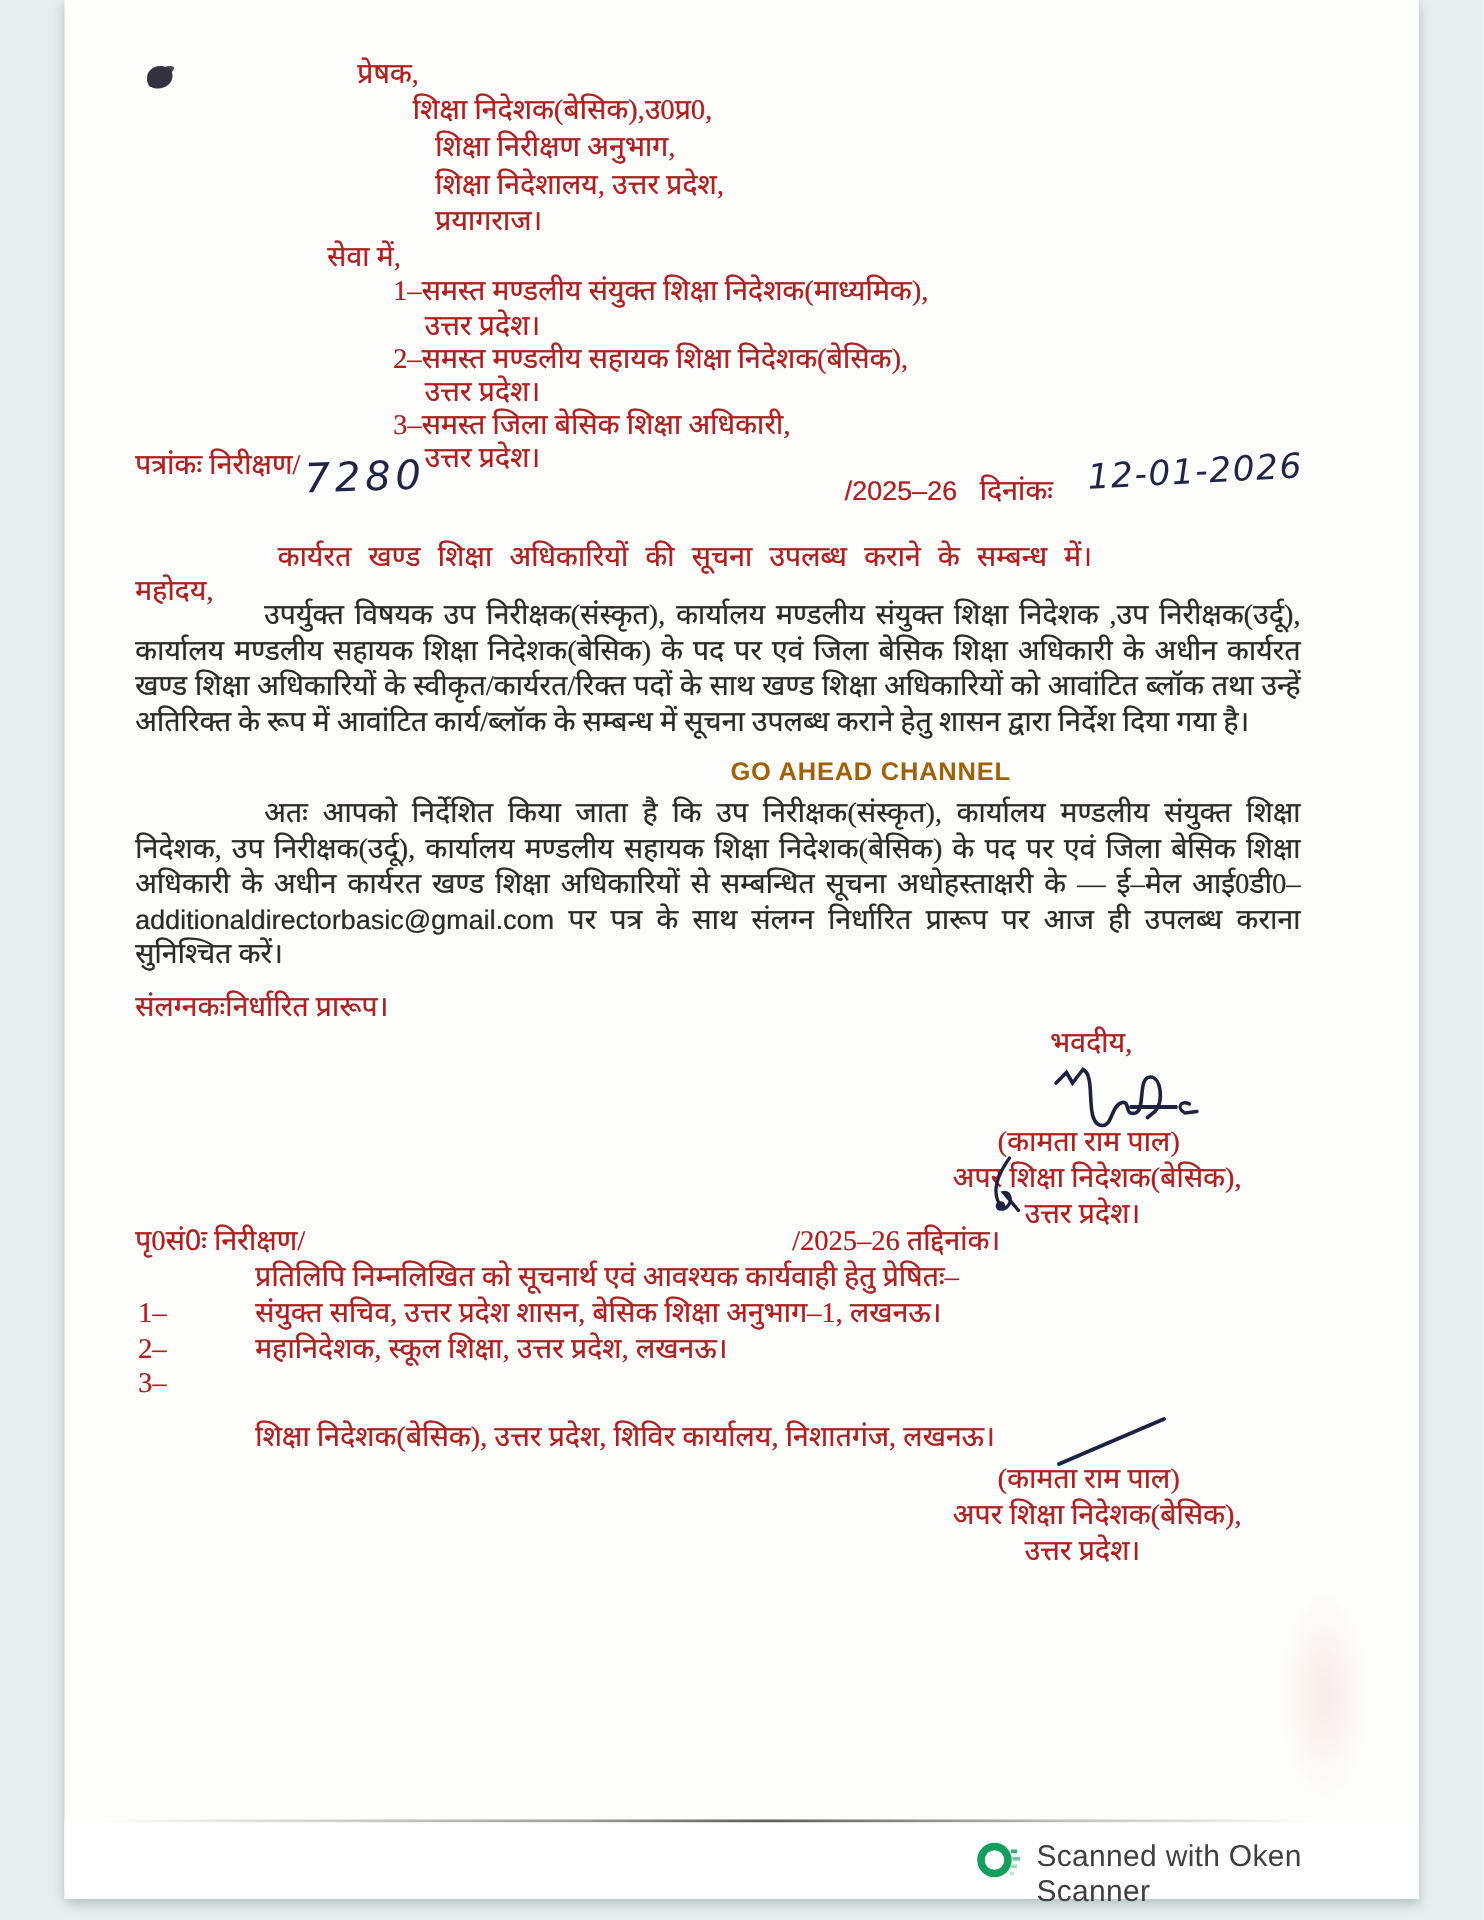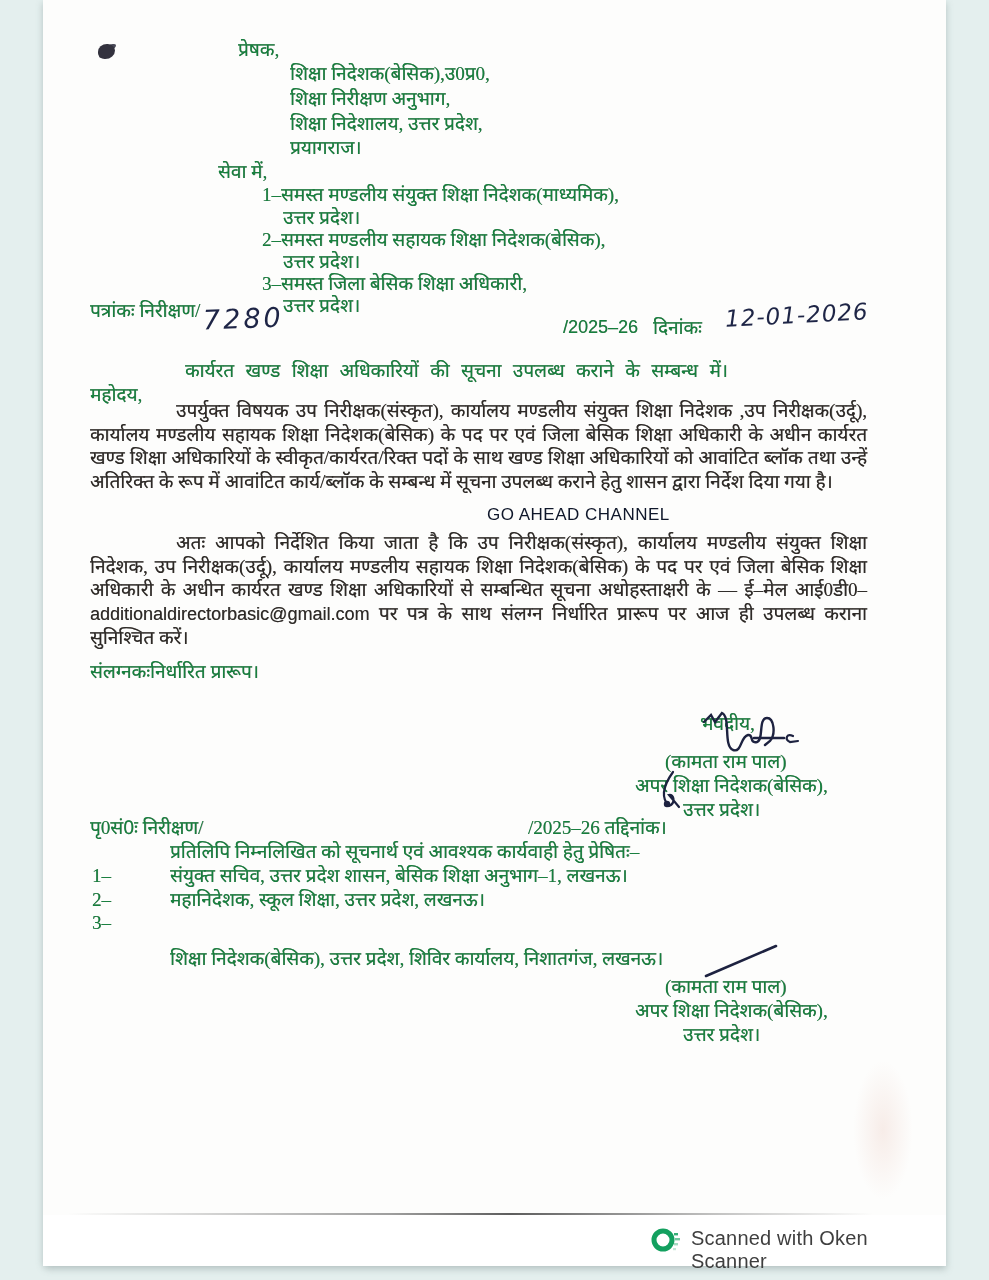--- a/index.html
+++ b/index.html
@@ -12,39 +12,39 @@
   }
   .canvas { position:absolute; left:0; top:0; width:989px; height:1280px; }
   .page {
     position:absolute; left:43px; top:0; width:903px; height:1266px;
     background:#fdfdfc;
     box-shadow:0 3px 7px rgba(90,110,110,0.35);
     border-bottom-left-radius:6px;
   }
   .abs { position:absolute; white-space:nowrap; }
   .txt {
-    font-size:19px; line-height:23px; color:#15803d;
+    font-size:19px; line-height:23px; color:#b91c1c;
     text-shadow:0.3px 0 0 rgba(45,41,38,0.55);
   }
   .para {
     position:absolute; white-space:normal; width:777px;
     font-size:19px; line-height:23.5px; color:#2d2926;
     text-align:justify; text-shadow:0.3px 0 0 rgba(45,41,38,0.55);
   }
   .indent { text-indent:86px; }
   .latin { font-family:"Liberation Sans","DejaVu Sans",sans-serif; font-size:18px; }
   .hand {
     font-family:"DejaVu Sans",sans-serif; font-style:italic;
     color:#1e2546; text-shadow:none;
   }
   .hand-num { font-size:27px; letter-spacing:3px; transform:rotate(-2deg); }
   .hand-date { font-size:23px; letter-spacing:1px; transform:rotate(-3deg); }
   .watermark {
     font-family:"Liberation Sans","DejaVu Sans",sans-serif;
-    font-weight:normal; font-size:17px; color:#0f172a; letter-spacing:0.5px;
+    font-weight:bold; font-size:17px; color:#a16207; letter-spacing:0.5px;
     text-shadow:none;
   }
   .blot {
     position:absolute; left:55px; top:44px; width:17px; height:15px;
     background:#33323e; border-radius:55% 45% 60% 40%;
     box-shadow:6px -5px 0 -5px #4a4a58, -3px 3px 0 -4px #55555f;
   }
   .crease {
     position:absolute; left:25px; top:1213px; width:805px; height:2px;
     background:linear-gradient(90deg, rgba(80,80,80,0) 0%, rgba(80,80,80,0.55) 40%, rgba(40,40,40,0.75) 55%, rgba(80,80,80,0.35) 80%, rgba(80,80,80,0) 100%);
@@ -68,21 +68,21 @@
 </style>
 </head>
 <body>
 
 <div class="canvas">
   <div class="page">
 
     <div class="blot"></div>
 
     <div class="abs txt" style="left:195px; top:38px;">प्रेषक,</div>
-    <div class="abs txt" style="left:247px; top:62px;font-family:Liberation Serif, serif;">शिक्षा निदेशक(बेसिक),उ0प्र0,</div>
+    <div class="abs txt" style="left:232px; top:62px;font-family:Liberation Serif, serif;">शिक्षा निदेशक(बेसिक),उ0प्र0,</div>
     <div class="abs txt" style="left:247px; top:87px;">शिक्षा निरीक्षण अनुभाग,</div>
     <div class="abs txt" style="left:247px; top:112px;">शिक्षा निदेशालय, उत्तर प्रदेश,</div>
     <div class="abs txt" style="left:247px; top:136px;">प्रयागराज।</div>
 
     <div class="abs txt" style="left:175px; top:160px;">सेवा में,</div>
     <div class="abs txt" style="left:219px; top:183px;">1–समस्त मण्डलीय संयुक्त शिक्षा निदेशक(माध्यमिक),</div>
     <div class="abs txt" style="left:240px; top:206px;">उत्तर प्रदेश।</div>
     <div class="abs txt" style="left:219px; top:228px;">2–समस्त मण्डलीय सहायक शिक्षा निदेशक(बेसिक),</div>
     <div class="abs txt" style="left:240px; top:250px;">उत्तर प्रदेश।</div>
     <div class="abs txt" style="left:219px; top:272px;">3–समस्त जिला बेसिक शिक्षा अधिकारी,</div>
@@ -99,21 +99,21 @@
     <div class="abs txt" style="left:47px; top:383px;">महोदय,</div>
 
     <div class="para indent" style="left:47px; top:399px;">उपर्युक्त विषयक उप निरीक्षक(संस्कृत), कार्यालय मण्डलीय संयुक्त शिक्षा निदेशक ,उप निरीक्षक(उर्दू), कार्यालय मण्डलीय सहायक शिक्षा निदेशक(बेसिक) के पद पर एवं जिला बेसिक शिक्षा अधिकारी के अधीन कार्यरत खण्ड शिक्षा अधिकारियों के स्वीकृत/कार्यरत/रिक्त पदों के साथ खण्ड शिक्षा अधिकारियों को आवांटित ब्लॉक तथा उन्हें अतिरिक्त के रूप में आवांटित कार्य/ब्लॉक के सम्बन्ध में सूचना उपलब्ध कराने हेतु शासन द्वारा निर्देश दिया गया है।</div>
 
     <div class="abs watermark" style="left:444px; top:505px;">GO AHEAD CHANNEL</div>
 
     <div class="para indent" style="left:47px; top:531px;"><span>अतः आपको निर्देशित किया जाता है कि उप निरीक्षक(संस्कृत), कार्यालय मण्डलीय संयुक्त शिक्षा निदेशक, उप निरीक्षक(उर्दू), कार्यालय मण्डलीय सहायक शिक्षा निदेशक(बेसिक) के पद पर एवं जिला बेसिक शिक्षा अधिकारी के अधीन कार्यरत खण्ड शिक्षा अधिकारियों से सम्बन्धित सूचना अधोहस्ताक्षरी के — ई–मेल आई0डी0–</span><span class="latin">additionaldirectorbasic@gmail.com</span><span> पर पत्र के साथ संलग्न निर्धारित प्रारूप पर आज ही उपलब्ध कराना सुनिश्चित करें।</span></div>
 
     <div class="abs txt" style="left:47px; top:660px;">संलग्नकःनिर्धारित प्रारूप।</div>
 
-    <div class="abs txt" style="left:657px; top:712px;">भवदीय,</div>
+    <div class="abs txt" style="left:657px; top:684px;">भवदीय,</div>
 
     <svg class="stroke" style="left:655px; top:706px;" width="130" height="55" viewBox="0 0 130 55">
       <path d="M6,16 l7,-7 l4,7 l7,-9 c9,4 1,33 11,37 c9,3 7,-13 15,-15 c6,-1 1,9 9,7 c7,-2 1,-24 10,-24 c7,0 9,16 3,23 l-5,4" fill="none" stroke="#1d2240" stroke-width="2.4" stroke-linecap="round"></path>
       <path d="M56,32 h30" fill="none" stroke="#1d2240" stroke-width="2.6" stroke-linecap="round"></path>
       <path d="M95,30 c-6,-3 -9,3 -3,6 l8,-1" fill="none" stroke="#1d2240" stroke-width="2.2" stroke-linecap="round"></path>
     </svg>
 
     <div class="abs txt" style="left:622px; top:750px;">(कामता राम पाल)</div>
     <div class="abs txt" style="left:592px; top:774px;">अपर शिक्षा निदेशक(बेसिक),</div>
     <div class="abs txt" style="left:640px; top:798px;">उत्तर प्रदेश।</div>

